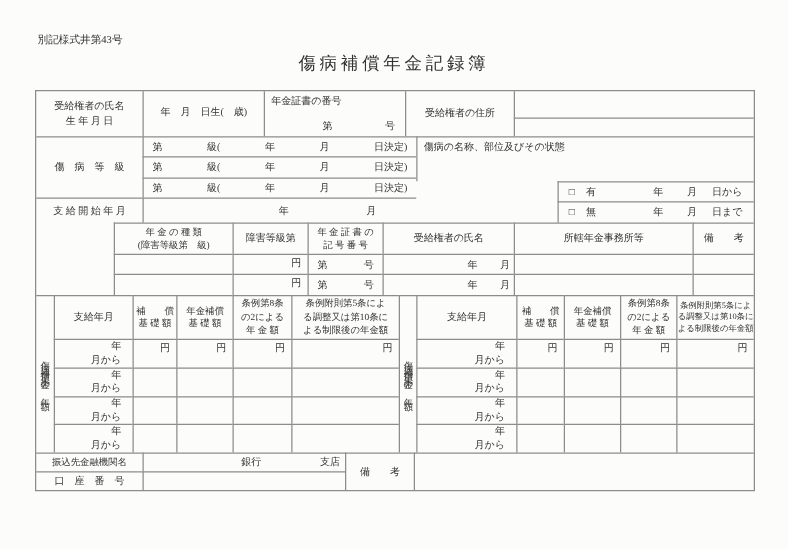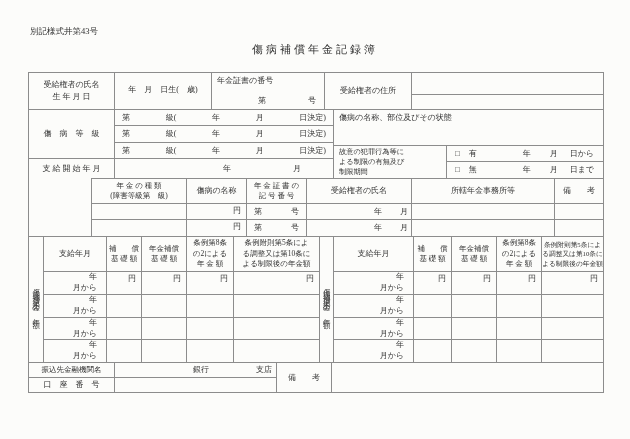--- a/index.html
+++ b/index.html
@@ -1,20 +1,20 @@
 <!DOCTYPE html>
 <html style="--line: #8c8c8c; --ink: #323232; --paper: #fcfcfa;"><head>
 <meta charset="utf-8">
 <style>
   :root{ --line:#8c8c8c; --ink:#323232; --paper:#fcfcfa; }
   html,body{margin:0;padding:0;}
   #page{width:630px;height:439px;position:relative;background:var(--paper);
         font-family:"Liberation Serif","DejaVu Serif",serif;color:var(--ink);overflow:hidden;}
   #form-number{position:absolute;left:30px;top:26px;font-size:8.5px;}
-  #doc-title{position:absolute;left:0;right:0;top:42px;text-align:center;font-size:11px;letter-spacing:3px;}
+  #doc-title{position:absolute;left:0;right:0;top:42px;text-align:center;font-size:14px;letter-spacing:3px;}
   #form{position:absolute;left:28px;top:72px;width:574px;height:319px;border:1px solid var(--line);}
   .cell{position:absolute;box-sizing:border-box;border-left:1px solid var(--line);border-top:1px solid var(--line);
         display:flex;align-items:center;justify-content:center;text-align:center;font-size:8px;line-height:1.25;}
   .nl{border-left:none}.nt{border-top:none}
   .col{flex-direction:column}
   .sb{justify-content:space-between;padding:0 7px}
   .tl{align-items:flex-start;justify-content:flex-start;text-align:left;padding:3px 0 0 5px}
   .bot{align-items:center;padding-bottom:3px}
   .yen{align-items:flex-start;justify-content:flex-end;padding:2px 5px 0 0}
   .ym{flex-direction:column;align-items:flex-end;justify-content:center;padding-right:9px;line-height:1.35}
@@ -79,46 +79,41 @@
     <div class="cell nl" style="left:0;top:85px;width:85px;height:20px">
       <span>支 給 開 始 年 月</span>
     </div>
     <div class="cell" style="left:85px;top:85px;width:219px;height:20px;justify-content:flex-end">
       <span>年</span>
       <span style="margin-left:62px;margin-right:32px">月</span>
     </div>
     <div class="cell tl" style="left:304px;top:36px;width:270px;height:36px">
       <span>傷病の名称、部位及びその状態</span>
     </div>
-    <div class="cell col f7 lh" style="left:304px;top:72px;width:113px;height:33px;align-items:flex-start;text-align:left;padding-left:5px">
-      <span>故意の犯罪行為等に</span>
-      <span>よる制限の有無及び</span>
-      <span>制限期間</span>
-    </div>
     <div class="cell" style="left:417px;top:72px;width:157px;height:16px;justify-content:flex-start;padding:0 9px 0 8px">
       <span>□</span>
       <span style="margin-left:9px">有</span>
       <span style="margin-left:auto">年</span>
       <span style="margin-left:19px">月</span>
       <span style="margin-left:12px">日から</span>
     </div>
     <div class="cell" style="left:417px;top:88px;width:157px;height:17px;justify-content:flex-start;padding:0 9px 0 8px">
       <span>□</span>
       <span style="margin-left:9px">無</span>
       <span style="margin-left:auto">年</span>
       <span style="margin-left:19px">月</span>
       <span style="margin-left:12px">日まで</span>
     </div>
 
     <div class="cell col f75 lh" style="left:62px;top:105px;width:95px;height:25px">
       <span>年 金 の 種 類</span>
       <span>(障害等級第　級)</span>
     </div>
     <div class="cell" style="left:157px;top:105px;width:60px;height:25px">
-      <span>傷病の名称</span>
+      <span>障害等級第</span>
     </div>
     <div class="cell col f75 lh" style="left:217px;top:105px;width:60px;height:25px">
       <span>年 金 証 書 の</span>
       <span>記 号 番 号</span>
     </div>
     <div class="cell" style="left:277px;top:105px;width:105px;height:25px">
       <span>受給権者の氏名</span>
     </div>
     <div class="cell" style="left:382px;top:105px;width:143px;height:25px">
       <span>所轄年金事務所等</span>

